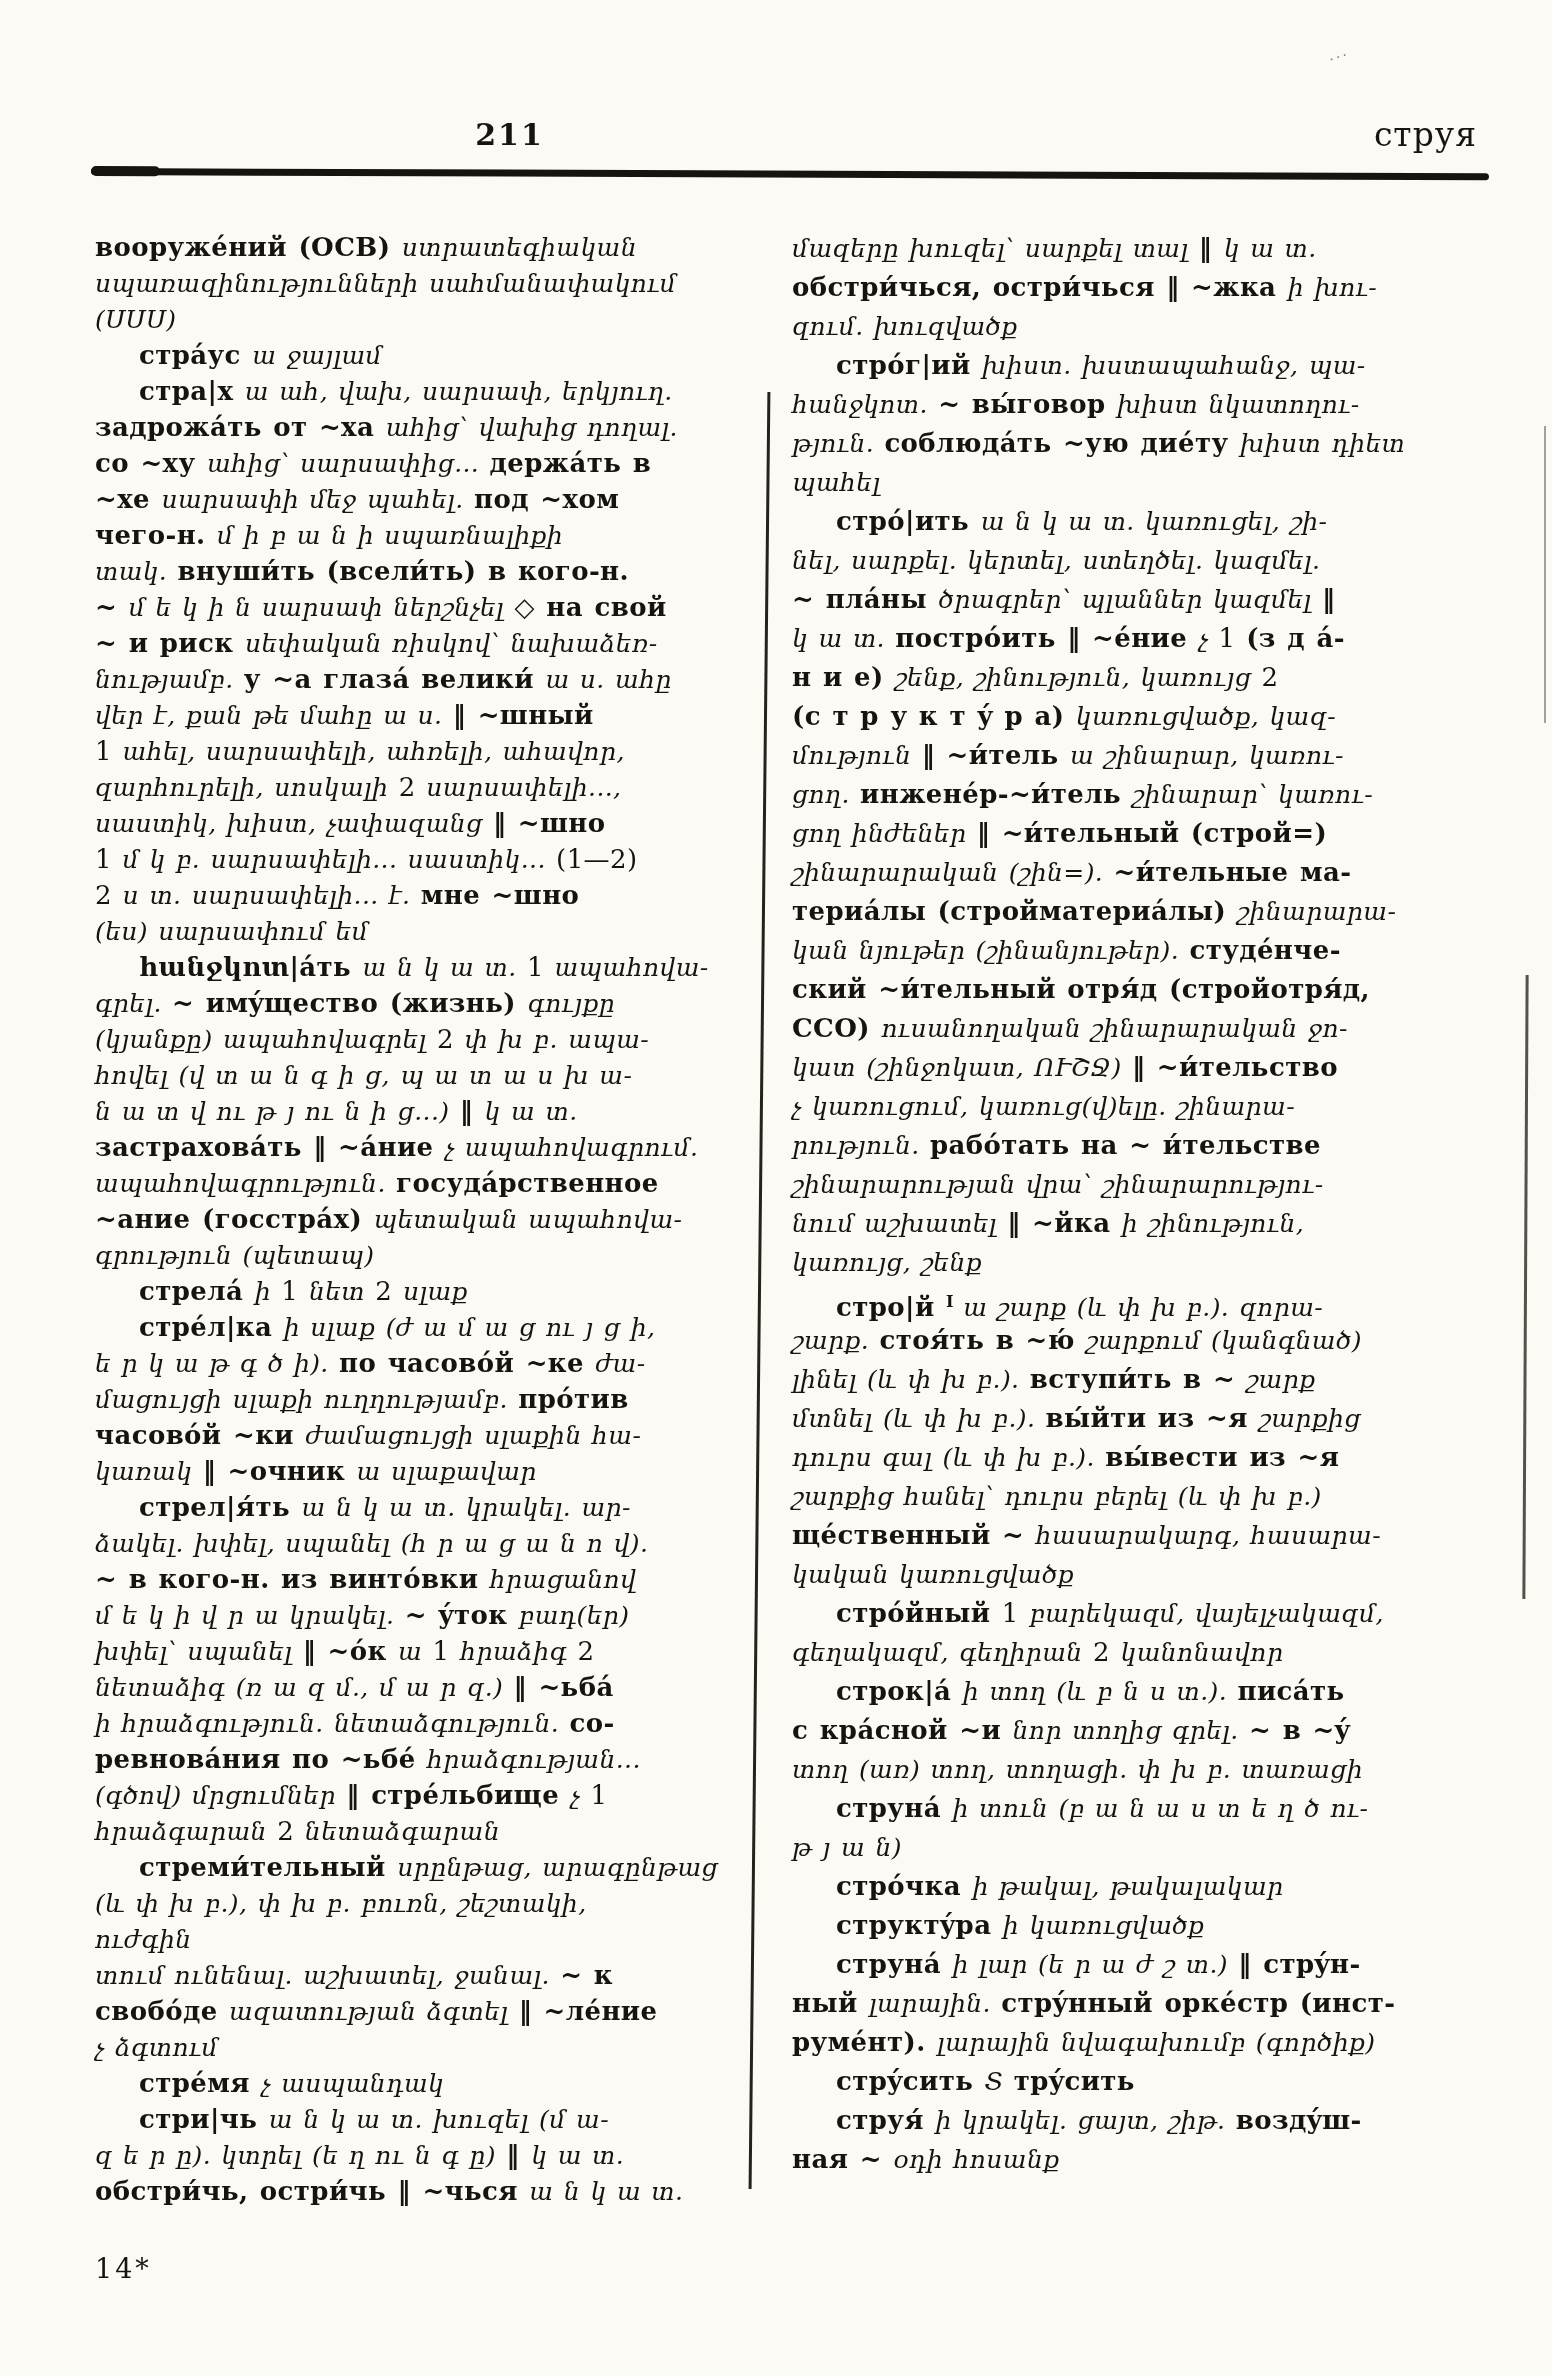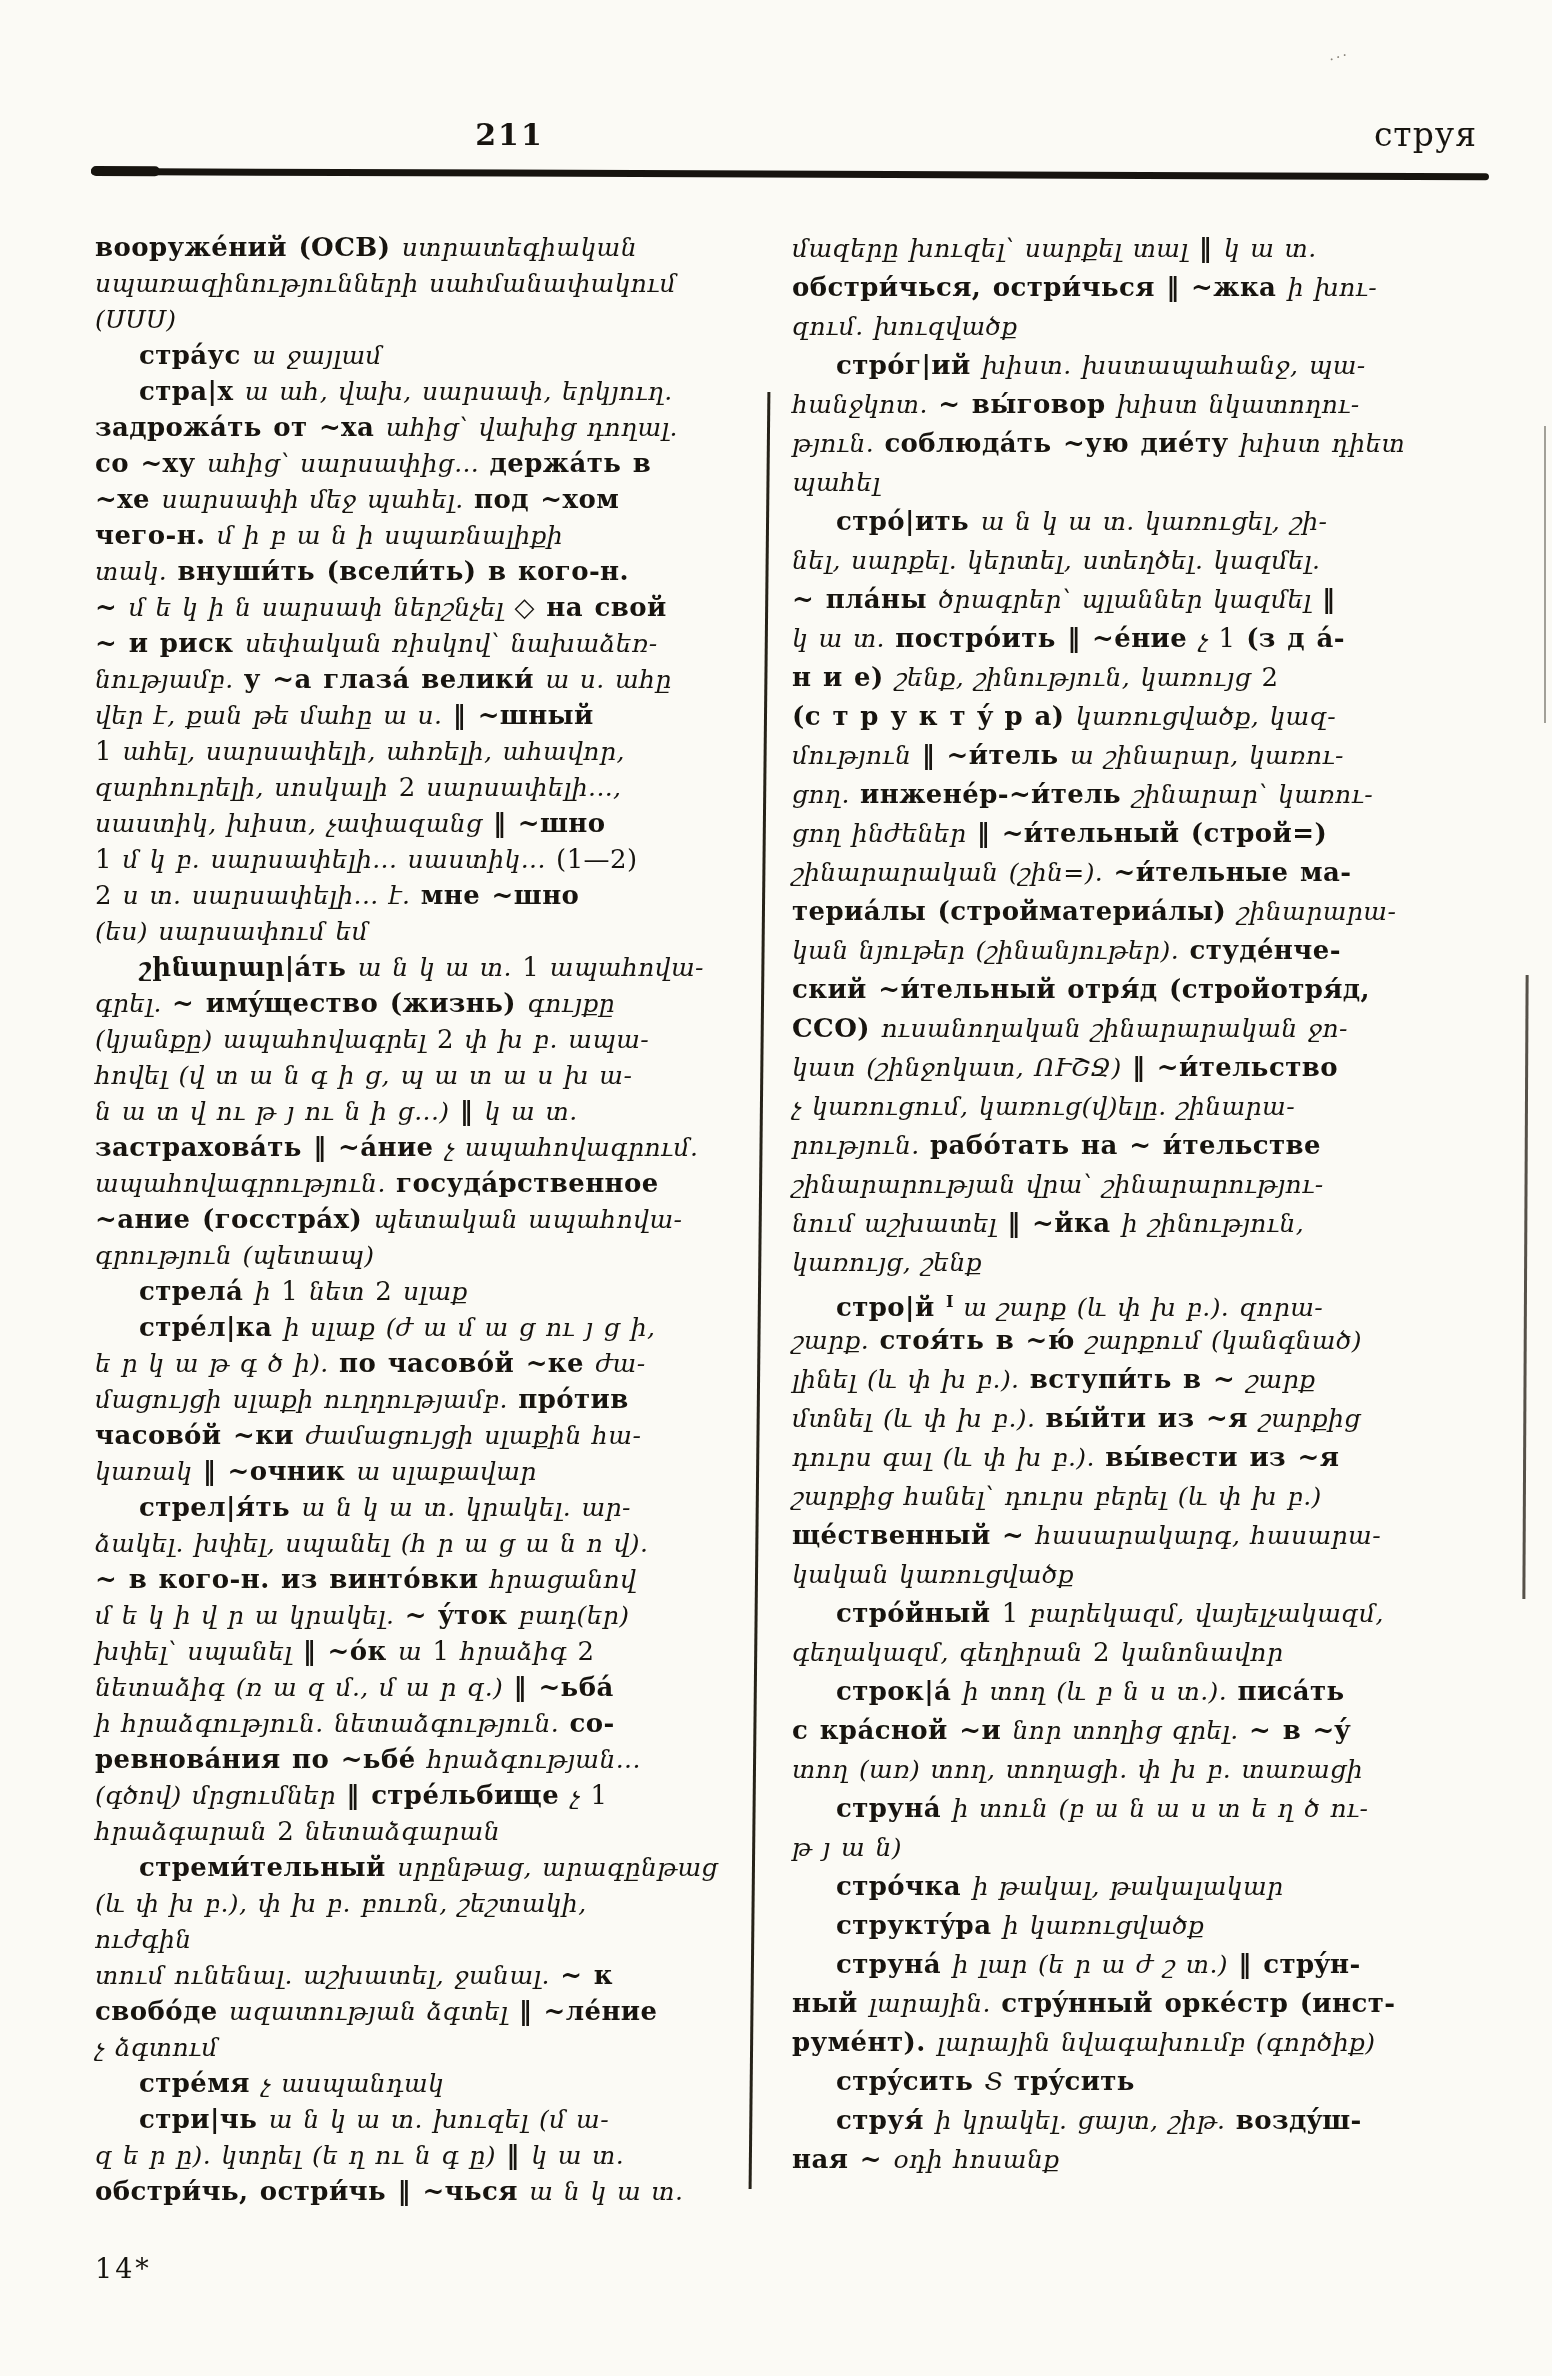--- a/index.html
+++ b/index.html
@@ -87,21 +87,21 @@
         <div class="line"><span class="seg-i">նությամբ. </span><span class="seg-b">у ~а глазá велики́ </span><span class="seg-i">ա ս. ահը</span></div>
         <div class="line"><span class="seg-i">վեր է, քան թե մահը ա ս. </span><span class="seg-b">‖ ~шный</span></div>
         <div class="line"><span class="seg-r">1 </span><span class="seg-i">ահել, սարսափելի, ահռելի, ահավոր,</span></div>
         <div class="line"><span class="seg-i">զարհուրելի, սոսկալի </span><span class="seg-r">2 </span><span class="seg-i">սարսափելի...,</span></div>
         <div class="line"><span class="seg-i">սաստիկ, խիստ, չափազանց </span><span class="seg-b">‖ ~шно</span></div>
         <div class="line"><span class="seg-r">1 </span><span class="seg-i">մ կ բ. սարսափելի... սաստիկ... </span><span class="seg-r">(1—2)</span></div>
         <div class="line"><span class="seg-r">2 </span><span class="seg-i">ս տ. սարսափելի... է. </span><span class="seg-b">мне ~шно</span></div>
         <div class="line"><span class="seg-i">(ես) սարսափում եմ</span></div>
       </div>
       <div class="entry">
-        <div class="line first"><span class="seg-b">շինարար|áть </span><span class="seg-i">ա ն կ ա տ. </span><span class="seg-r">1 </span><span class="seg-i">ապահովա-</span></div>
+        <div class="line first"><span class="seg-b">հանջկոտ|áть </span><span class="seg-i">ա ն կ ա տ. </span><span class="seg-r">1 </span><span class="seg-i">ապահովա-</span></div>
         <div class="line"><span class="seg-i">գրել. </span><span class="seg-b">~ имýщество (жизнь) </span><span class="seg-i">գույքը</span></div>
         <div class="line"><span class="seg-i">(կյանքը) ապահովագրել </span><span class="seg-r">2 </span><span class="seg-i">փ խ բ. ապա-</span></div>
         <div class="line"><span class="seg-i">հովել (վ տ ա ն գ ի ց,  պ ա տ ա ս խ ա-</span></div>
         <div class="line"><span class="seg-i">ն ա տ վ ու թ յ ու ն ի ց...) </span><span class="seg-b">‖ </span><span class="seg-i">կ ա տ.</span></div>
         <div class="line"><span class="seg-b">застраховáть ‖ ~áние </span><span class="seg-i">չ ապահովագրում.</span></div>
         <div class="line"><span class="seg-i">ապահովագրություն. </span><span class="seg-b">госудáрственное</span></div>
         <div class="line"><span class="seg-b">~ание (госстрáх) </span><span class="seg-i">պետական ապահովա-</span></div>
         <div class="line"><span class="seg-i">գրություն (պետապ)</span></div>
       </div>
       <div class="entry">

